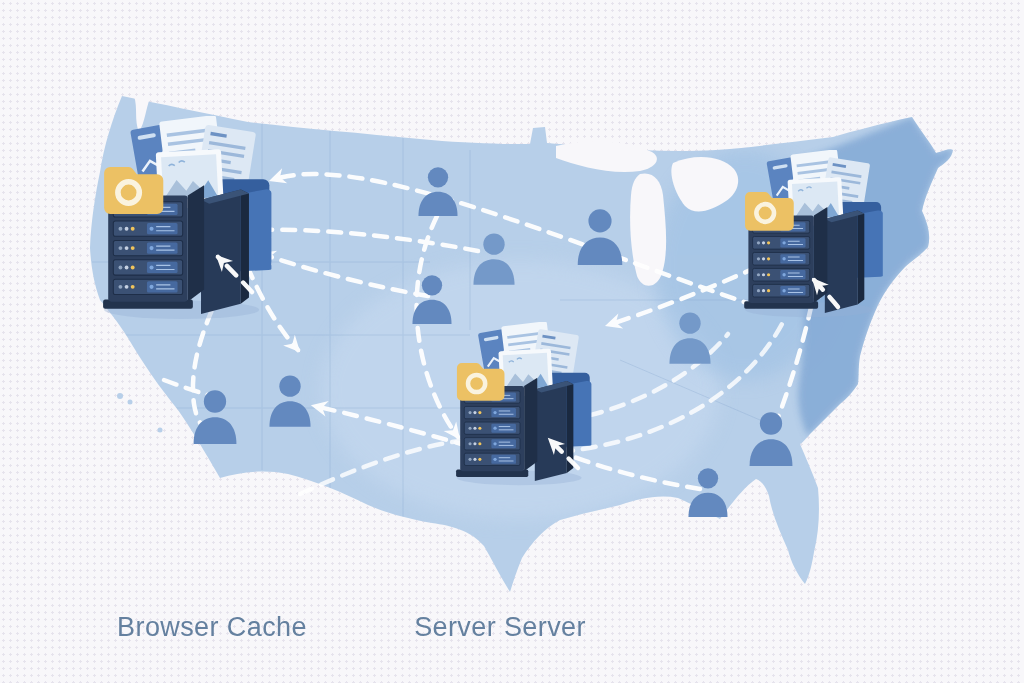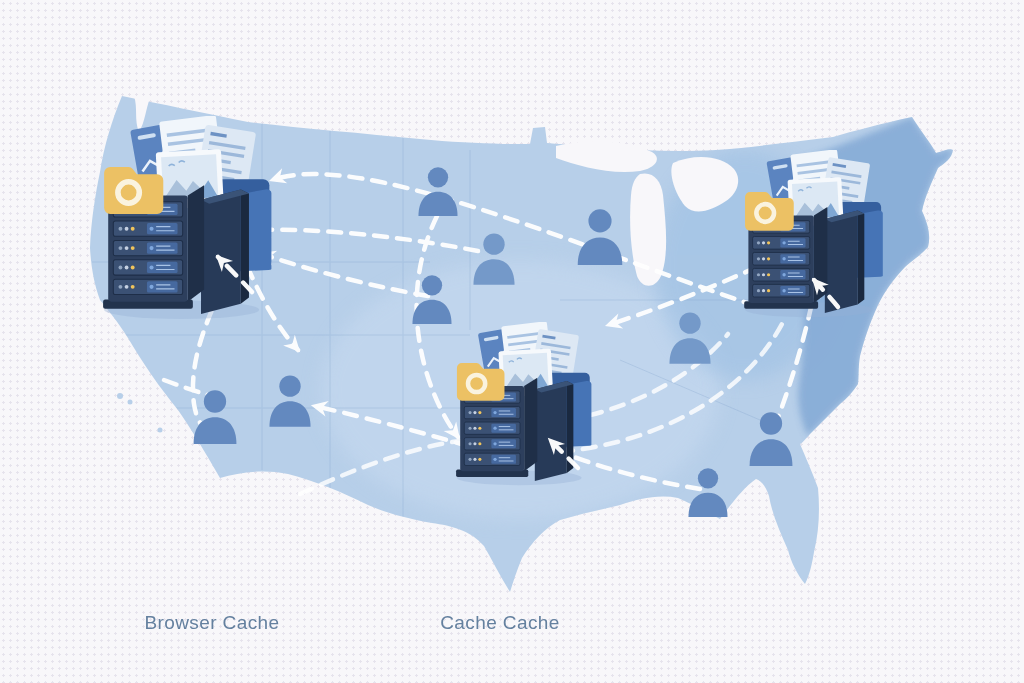--- a/index.html
+++ b/index.html
@@ -9,21 +9,21 @@
   }
   .stage{
     position:relative;width:1024px;height:683px;
     background-color:var(--background,#f8f7fa);
     background-image:radial-gradient(rgba(188,183,204,.30) 1px, transparent 1.3px);
     background-size:7px 7px;
   }
   .scene{position:absolute;left:0;top:0;width:1024px;height:683px;display:block;}
   .cache-label{
     position:absolute;top:612px;transform:translateX(-50%);
-    font-size:19px;font-weight:400;letter-spacing:.4px;
+    font-size:27px;font-weight:400;letter-spacing:.4px;
     color:var(--label-color,#64809f);white-space:nowrap;
   }
   .lbl-west{left:212px;}
   .lbl-center{left:500px;}
   .lbl-east{left:807px;}
 </style>
 </head>
 <body>
 
 <div class="stage">
@@ -220,14 +220,14 @@
     </g>
 
     <g stroke="#ffffff" stroke-width="4.5" fill="none" stroke-linecap="round" stroke-dasharray="13 10" opacity=".97">
       <path d="M252,292 C241,280 229,268 218,257" marker-end="url(#ah)"></path>
       <path d="M578,468 C568,458 559,449 550,440" marker-end="url(#ah)"></path>
       <path d="M838,307 C830,297 822,289 814,280" marker-end="url(#ah)"></path>
     </g>
   </svg>
 
   <div class="cache-label lbl-west">Browser Cache</div>
-  <div class="cache-label lbl-center">Cache Cache</div>
+  <div class="cache-label lbl-center">Server Server</div>
 </div>
 
 </body></html>

